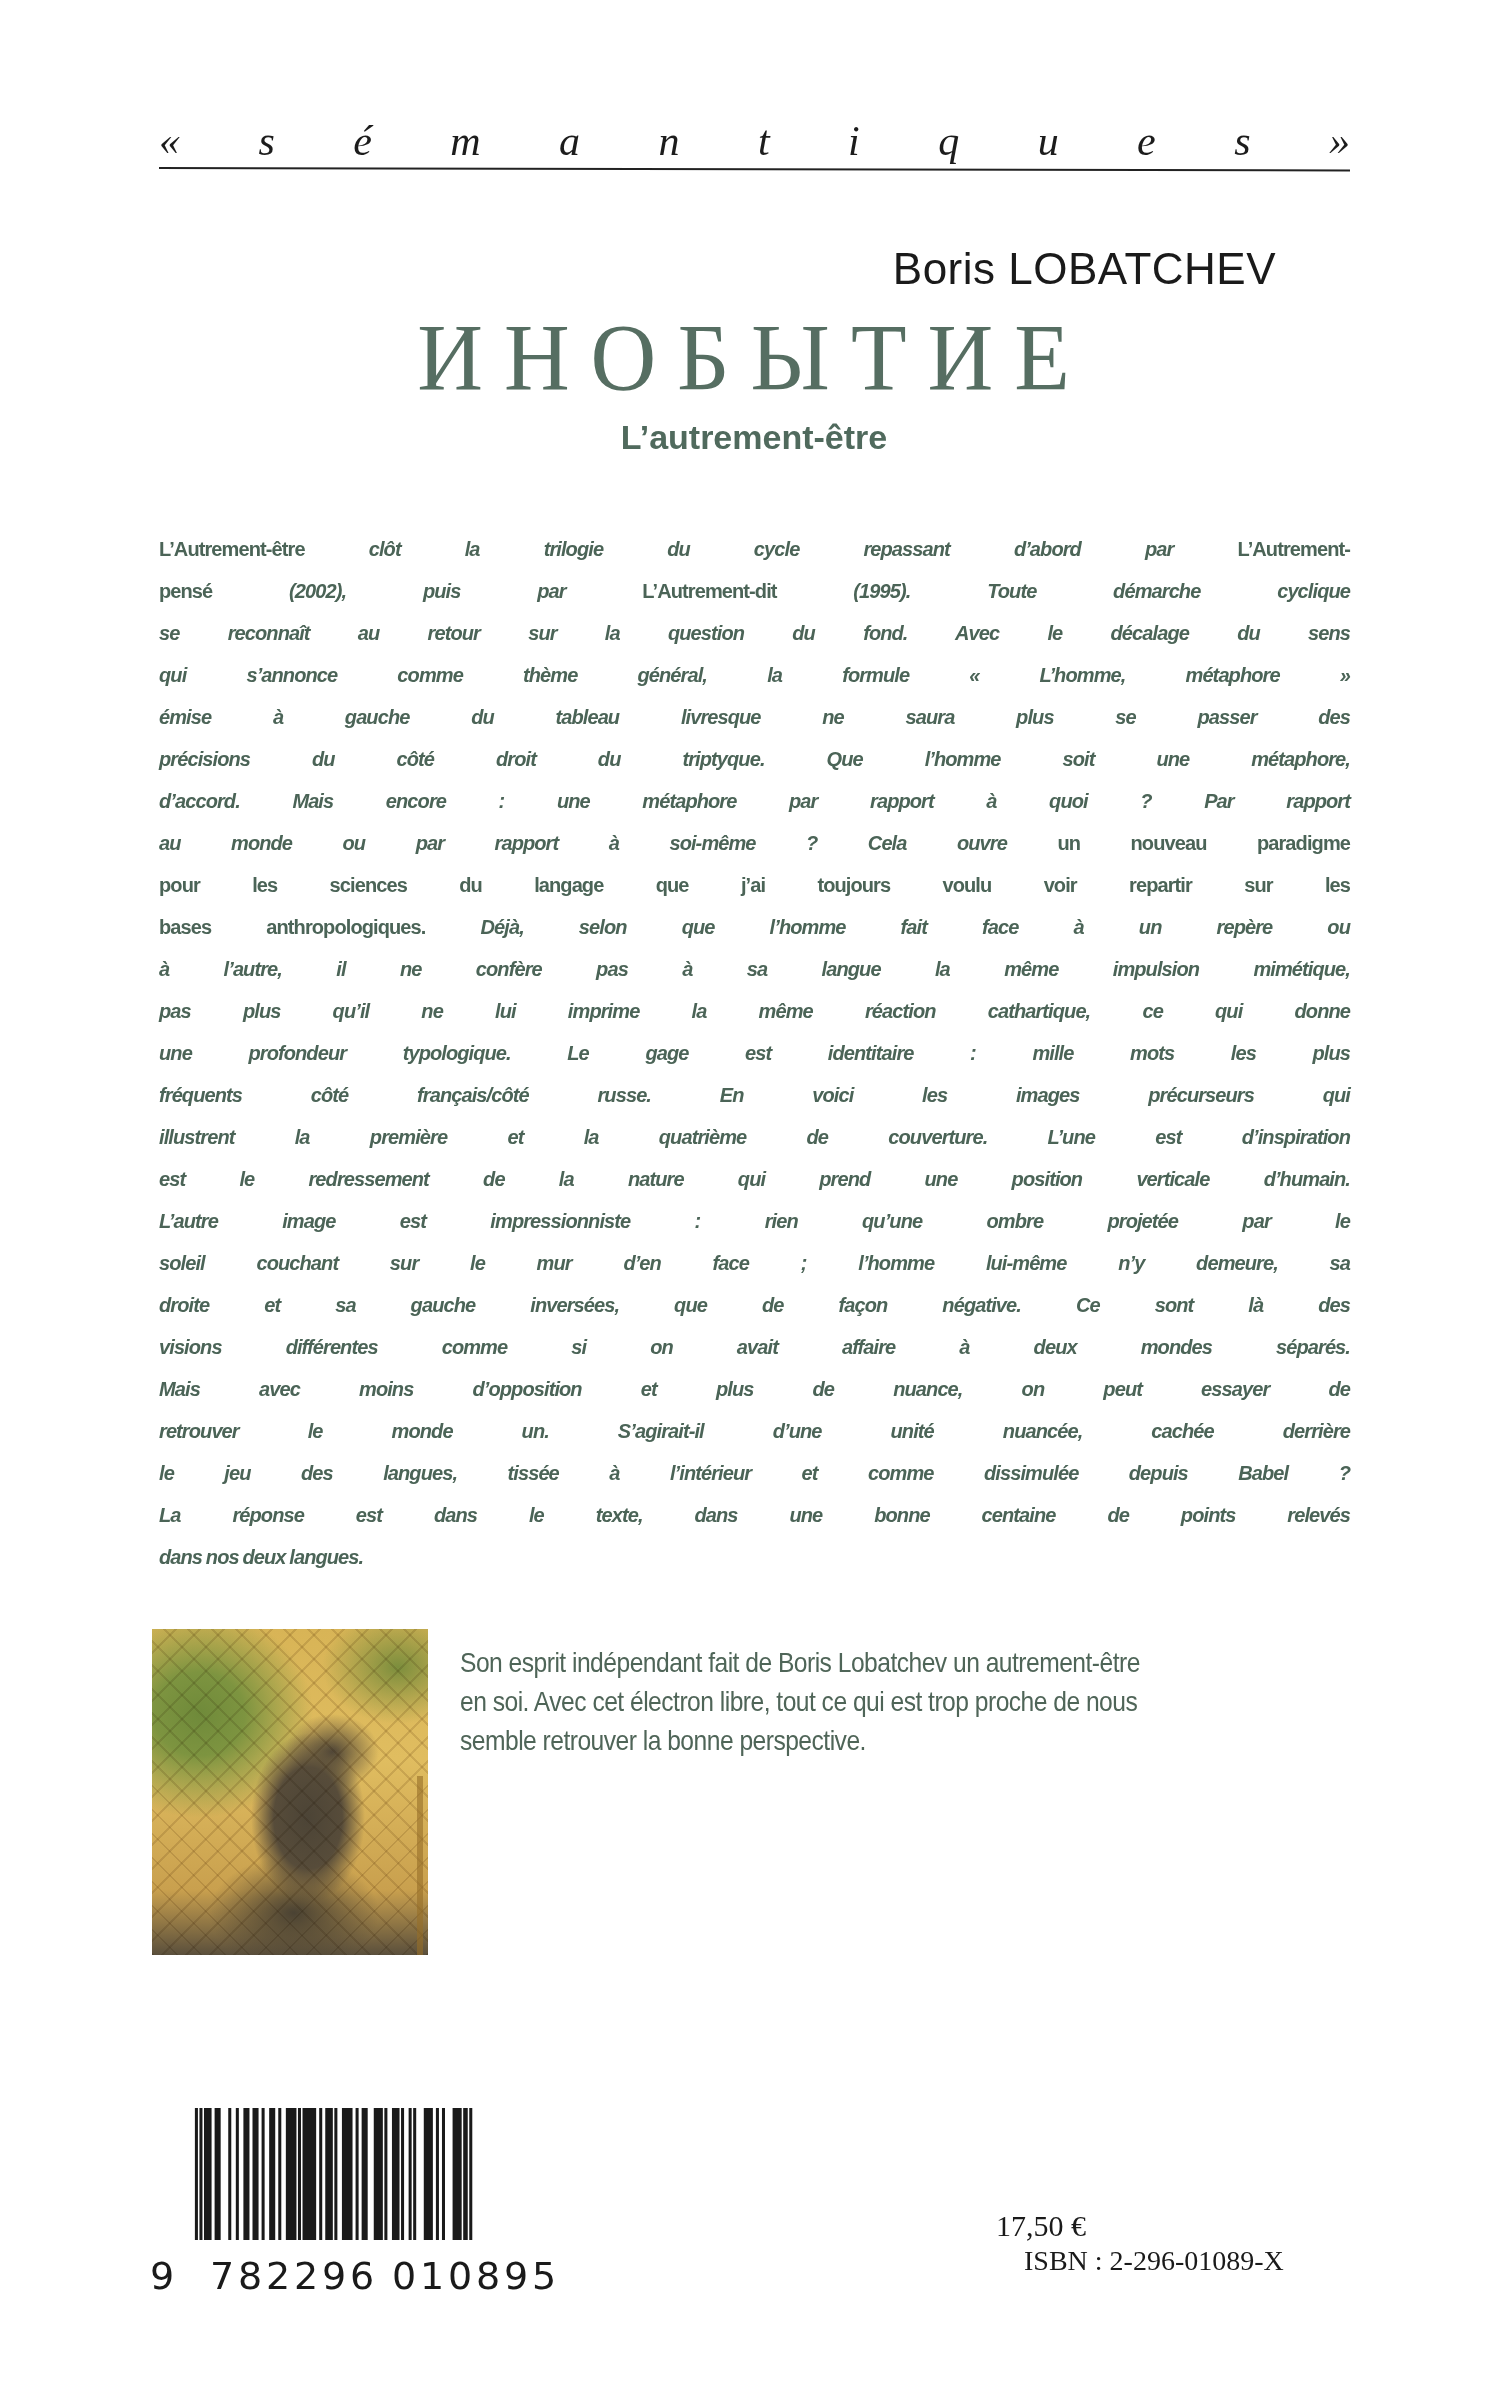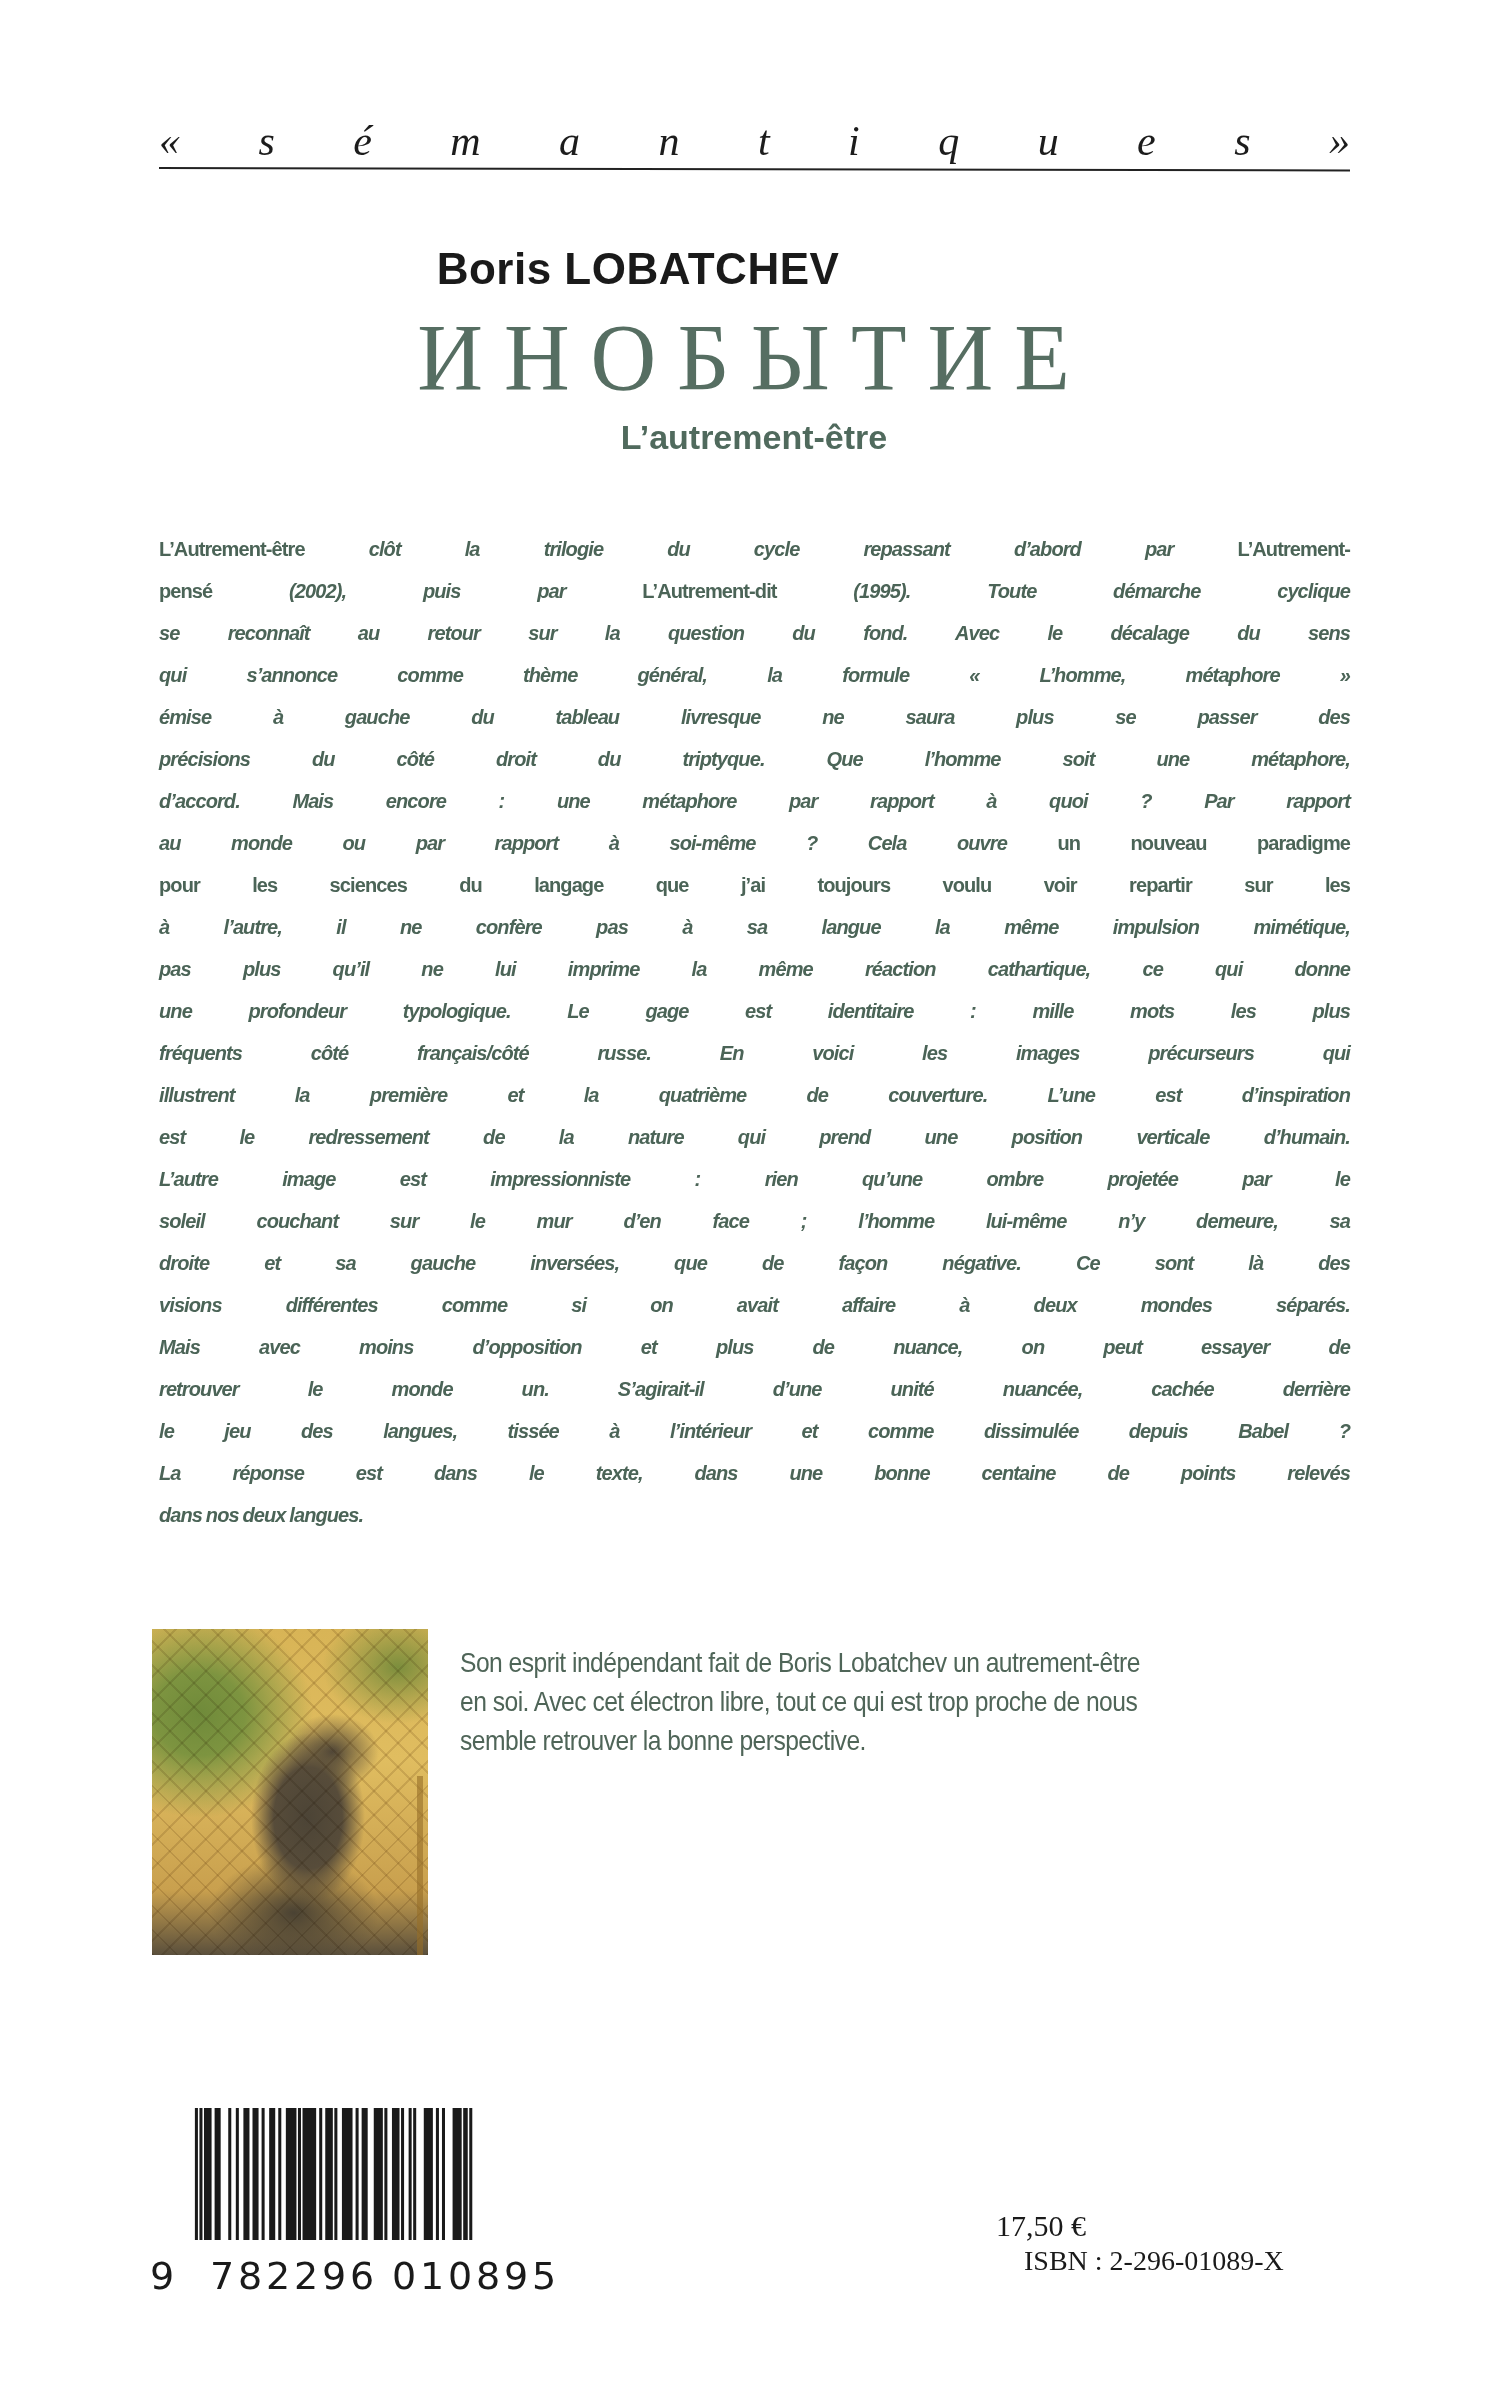--- a/index.html
+++ b/index.html
@@ -11,22 +11,22 @@
     font-family: "Liberation Serif", serif; font-style: italic;
     font-size: 42px; color: #1c1c1c;
   }
   .series-header span { display: inline-block; }
   .series-rule {
     position: absolute; left: 159px; top: 167px; width: 1191px; height: 0;
     border-top: 2.8px solid #222; transform: rotate(0.12deg); transform-origin: left;
   }
 
   .author {
-    position: absolute; left: 0; width: 1276px; top: 244px; text-align: center;
-    font-family: "Liberation Sans", sans-serif; font-weight: bold;
+    position: absolute; left: 0; width: 1276px; top: 244px; text-align: right;
+    font-family: "Liberation Sans", sans-serif; font-weight: normal;
     font-size: 44px; color: #1a1a1a; letter-spacing: 0.5px;
   }
   .title-ru {
     position: absolute; left: 0; width: 1508px; top: 312px; text-align: center;
     font-family: "Liberation Serif", serif; font-size: 91px; color: #566e62;
     letter-spacing: 21px; transform: scaleY(1.05); line-height: 1;
   }
   .subtitle {
     position: absolute; left: 0; width: 1508px; top: 418px; text-align: center;
     font-family: "Liberation Sans", sans-serif; font-weight: bold;
@@ -119,20 +119,21 @@
 <div class="blurb" id="blurb">
     <span class="line"><span>L’Autrement-être </span><i>clôt la trilogie du cycle repassant d’abord par </i><span>L’Autrement-</span></span>
     <span class="line"><span>pensé </span><i>(2002), puis par </i><span>L’Autrement-dit </span><i>(1995). Toute démarche cyclique</i></span>
     <span class="line"><i>se reconnaît au retour sur la question du fond. Avec le décalage du sens</i></span>
     <span class="line"><i>qui s’annonce comme thème général, la formule « L’homme, métaphore »</i></span>
     <span class="line"><i>émise à gauche du tableau livresque ne saura plus se passer des</i></span>
     <span class="line"><i>précisions du côté droit du triptyque. Que l’homme soit une métaphore,</i></span>
     <span class="line"><i>d’accord. Mais encore : une métaphore par rapport à quoi ? Par rapport</i></span>
     <span class="line"><i>au monde ou par rapport à soi-même ? Cela ouvre </i><span>un nouveau paradigme</span></span>
     <span class="line"><span>pour les sciences du langage que j’ai toujours voulu voir repartir sur les</span></span>
+    <span class="line"><span>bases anthropologiques. </span><i>Déjà, selon que l’homme fait face à un repère ou</i></span>
     <span class="line"><i>à l’autre, il ne confère pas à sa langue la même impulsion mimétique,</i></span>
     <span class="line"><i>pas plus qu’il ne lui imprime la même réaction cathartique, ce qui donne</i></span>
     <span class="line"><i>une profondeur typologique. Le gage est identitaire : mille mots les plus</i></span>
     <span class="line"><i>fréquents côté français/côté russe. En voici les images précurseurs qui</i></span>
     <span class="line"><i>illustrent la première et la quatrième de couverture. L’une est d’inspiration</i></span>
     <span class="line"><i>est le redressement de la nature qui prend une position verticale d’humain.</i></span>
     <span class="line"><i>L’autre image est impressionniste : rien qu’une ombre projetée par le</i></span>
     <span class="line"><i>soleil couchant sur le mur d’en face ; l’homme lui-même n’y demeure, sa</i></span>
     <span class="line"><i>droite et sa gauche inversées, que de façon négative. Ce sont là des</i></span>
     <span class="line"><i>visions différentes comme si on avait affaire à deux mondes séparés.</i></span>

